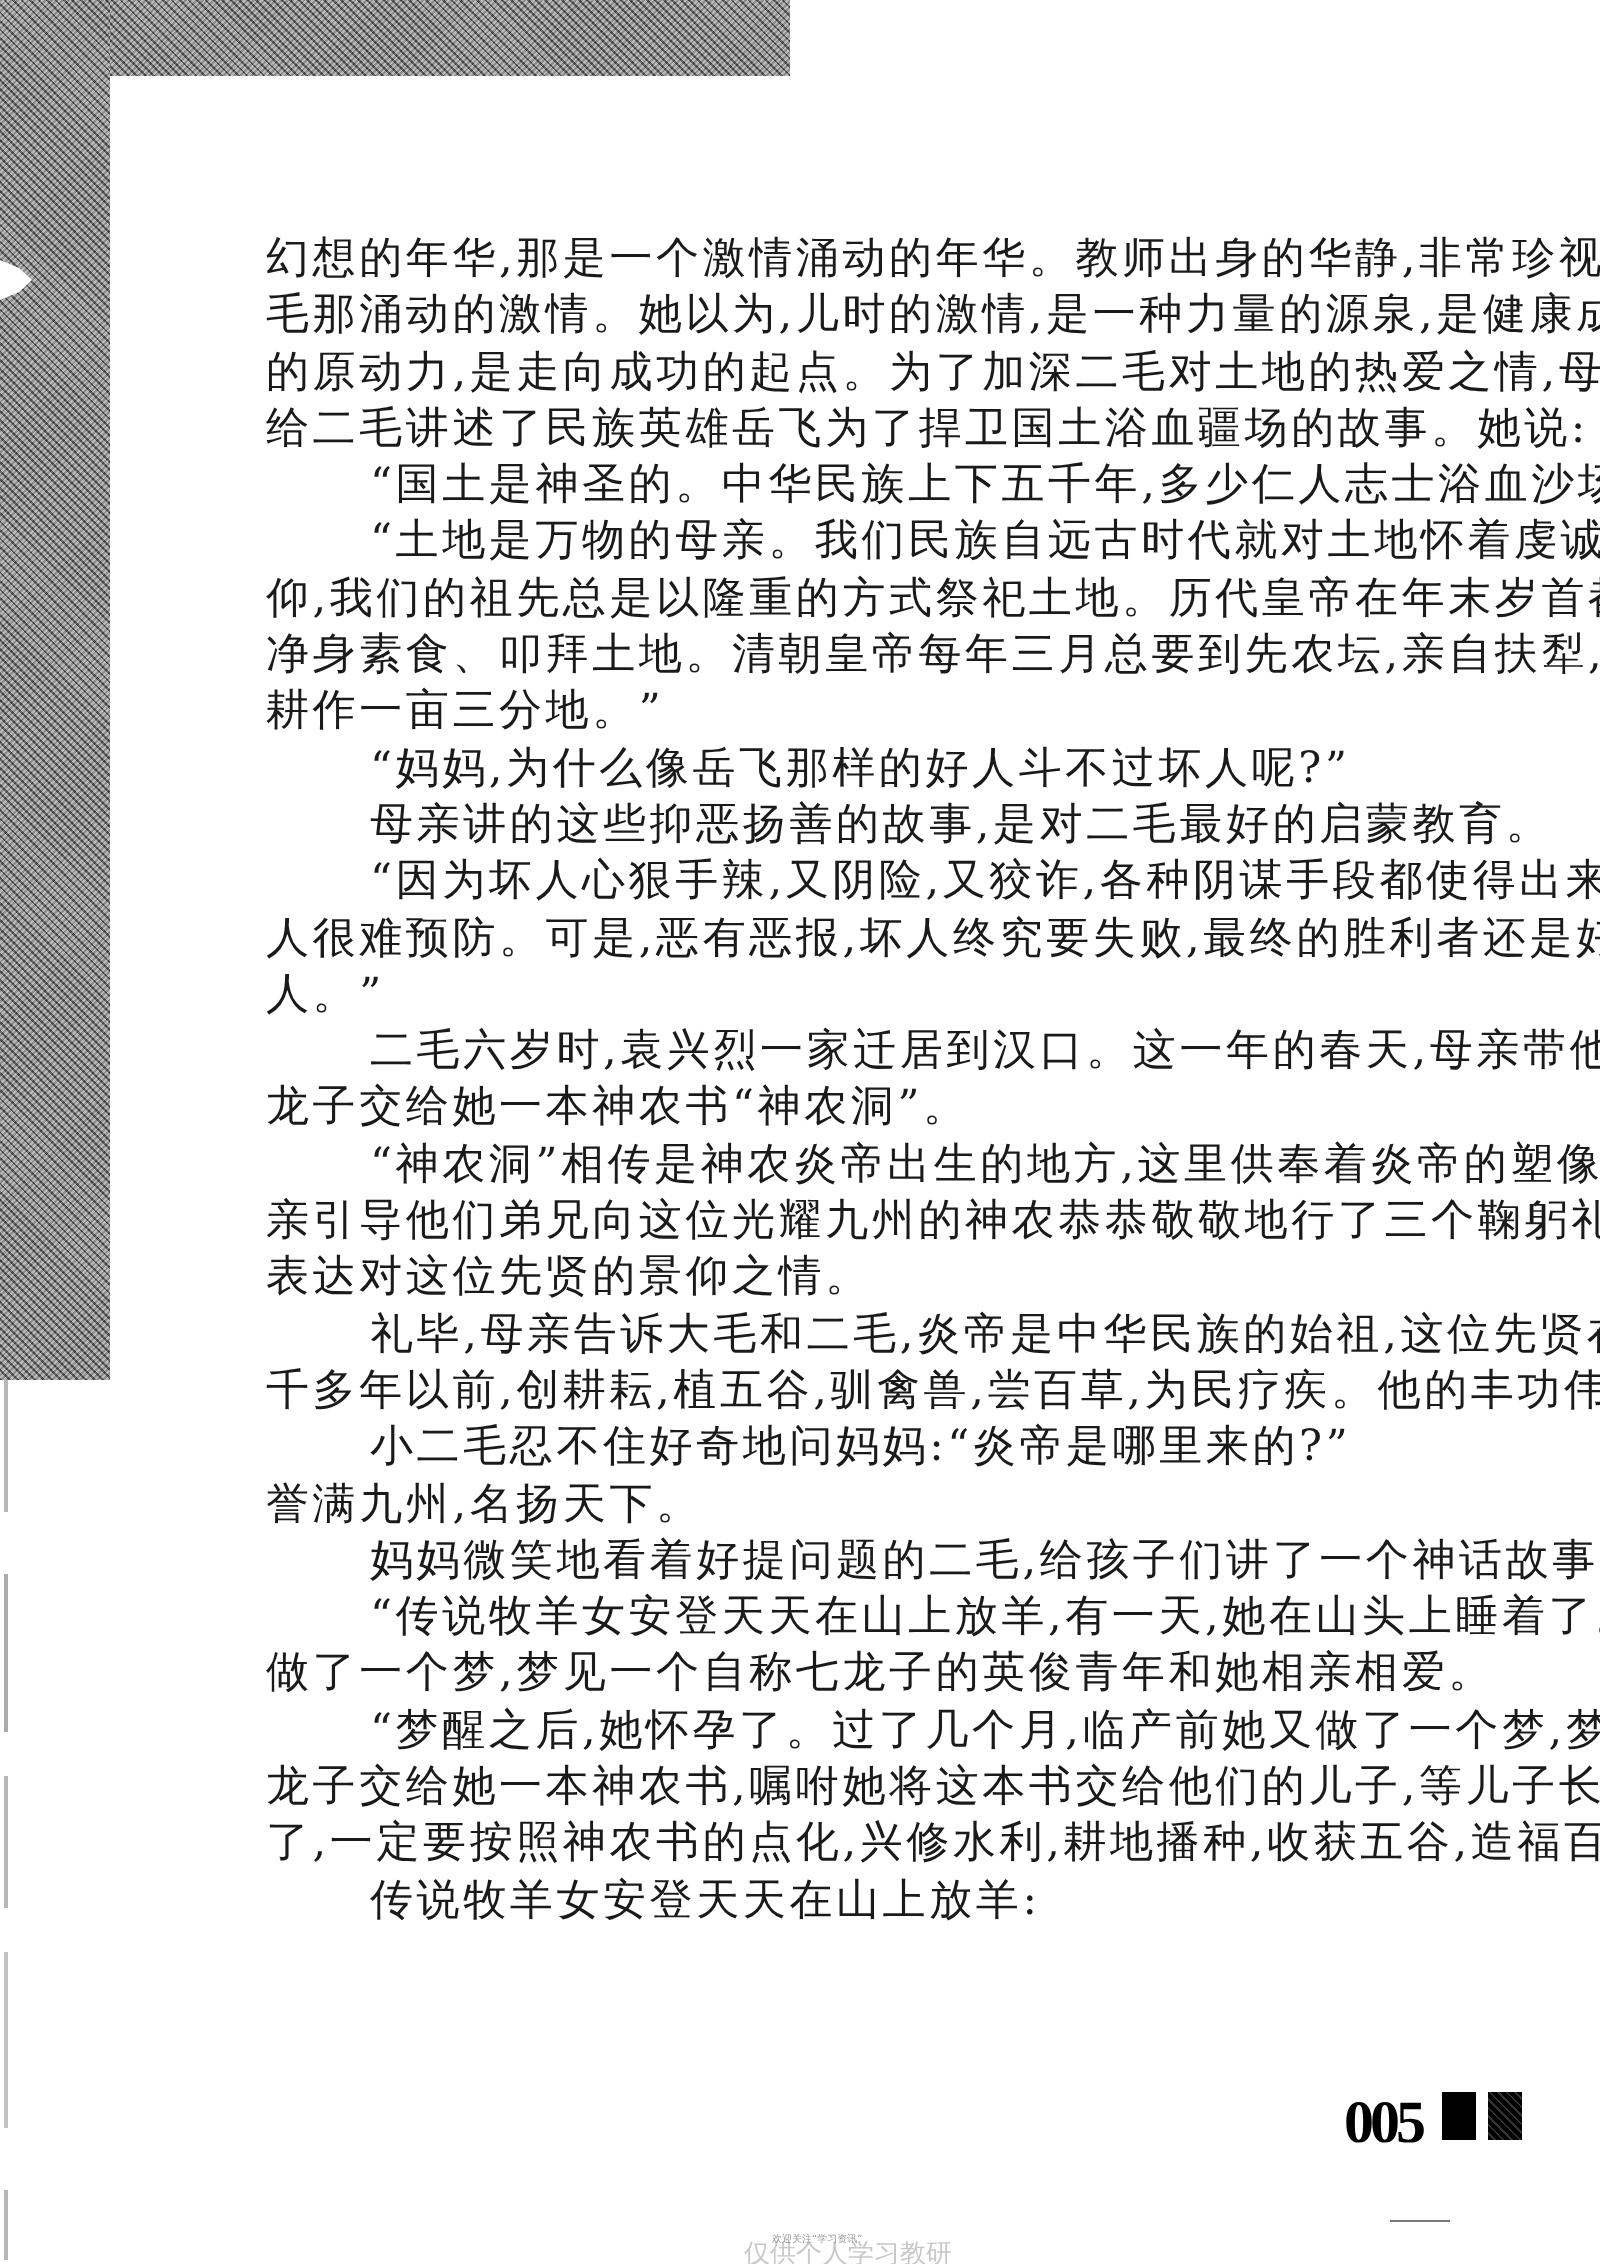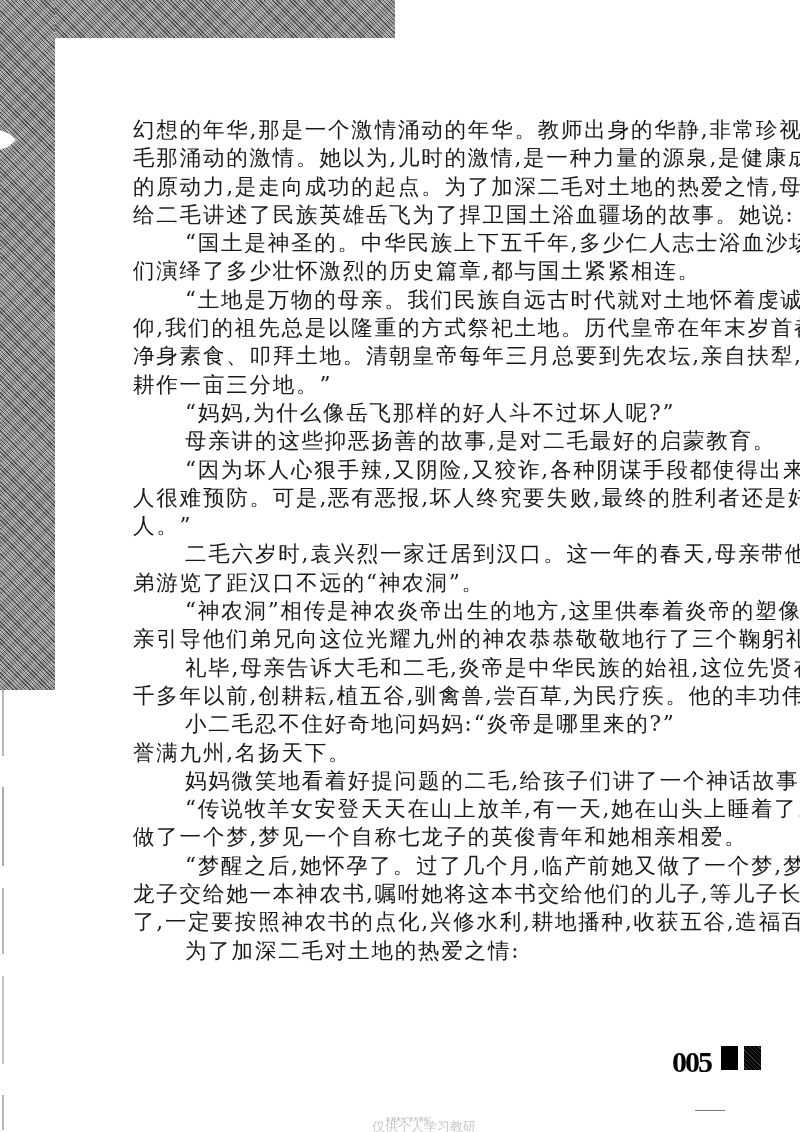--- a/index.html
+++ b/index.html
@@ -71,45 +71,45 @@
 <div class="scan-left"></div>
 <div class="scan-notch"></div>
 <div class="edge-line"></div>
 
 <div class="text-block" id="text-block">
     <div class="line">幻想的年华,那是一个激情涌动的年华。教师出身的华静,非常珍视小二</div>
     <div class="line">毛那涌动的激情。她以为,儿时的激情,是一种力量的源泉,是健康成长</div>
     <div class="line">的原动力,是走向成功的起点。为了加深二毛对土地的热爱之情,母亲还</div>
     <div class="line short">给二毛讲述了民族英雄岳飞为了捍卫国土浴血疆场的故事。她说:</div>
     <div class="line indent">“国土是神圣的。中华民族上下五千年,多少仁人志士浴血沙场,他</div>
-    <div class="line short">们演绎了多少壮怀激烈的历史篇章,都与国土紧紧相连。</div>
     <div class="line indent">“土地是万物的母亲。我们民族自远古时代就对土地怀着虔诚的信</div>
     <div class="line">仰,我们的祖先总是以隆重的方式祭祀土地。历代皇帝在年末岁首都要</div>
     <div class="line">净身素食、叩拜土地。清朝皇帝每年三月总要到先农坛,亲自扶犁,演示</div>
     <div class="line short">耕作一亩三分地。”</div>
     <div class="line indent short">“妈妈,为什么像岳飞那样的好人斗不过坏人呢?”</div>
     <div class="line indent short">母亲讲的这些抑恶扬善的故事,是对二毛最好的启蒙教育。</div>
     <div class="line indent">“因为坏人心狠手辣,又阴险,又狡诈,各种阴谋手段都使得出来,好</div>
     <div class="line">人很难预防。可是,恶有恶报,坏人终究要失败,最终的胜利者还是好</div>
     <div class="line short">人。”</div>
     <div class="line indent">二毛六岁时,袁兴烈一家迁居到汉口。这一年的春天,母亲带他们兄</div>
-    <div class="line short">弟游览了距汉口不远的“神农洞”。</div>
+    <div class="line short">龙子交给她一本神农书“神农洞”。</div>
     <div class="line indent">“神农洞”相传是神农炎帝出生的地方,这里供奉着炎帝的塑像。母</div>
     <div class="line">亲引导他们弟兄向这位光耀九州的神农恭恭敬敬地行了三个鞠躬礼,以</div>
+    <div class="line short">表达对这位先贤的景仰之情。</div>
     <div class="line indent">礼毕,母亲告诉大毛和二毛,炎帝是中华民族的始祖,这位先贤在五</div>
     <div class="line">千多年以前,创耕耘,植五谷,驯禽兽,尝百草,为民疗疾。他的丰功伟绩,</div>
     <div class="line indent short">小二毛忍不住好奇地问妈妈:“炎帝是哪里来的?”</div>
     <div class="line short">誉满九州,名扬天下。</div>
     <div class="line indent short">妈妈微笑地看着好提问题的二毛,给孩子们讲了一个神话故事。</div>
     <div class="line indent">“传说牧羊女安登天天在山上放羊,有一天,她在山头上睡着了。她</div>
     <div class="line short">做了一个梦,梦见一个自称七龙子的英俊青年和她相亲相爱。</div>
     <div class="line indent">“梦醒之后,她怀孕了。过了几个月,临产前她又做了一个梦,梦见七</div>
     <div class="line">龙子交给她一本神农书,嘱咐她将这本书交给他们的儿子,等儿子长大</div>
     <div class="line">了,一定要按照神农书的点化,兴修水利,耕地播种,收获五谷,造福百姓。</div>
-    <div class="line indent short">为了加深二毛对土地的热爱之情:</div>
+    <div class="line indent short">传说牧羊女安登天天在山上放羊:</div>
   </div>
 
 <div class="page-number">005</div>
 <div class="page-block b1"></div>
 <div class="page-block b2"></div>
 <div class="footer-dash"></div>
 <div class="watermark">仅供个人学习教研</div>
 <div class="watermark-overlay">欢迎关注“学习资讯”</div>
 
 </body></html>

